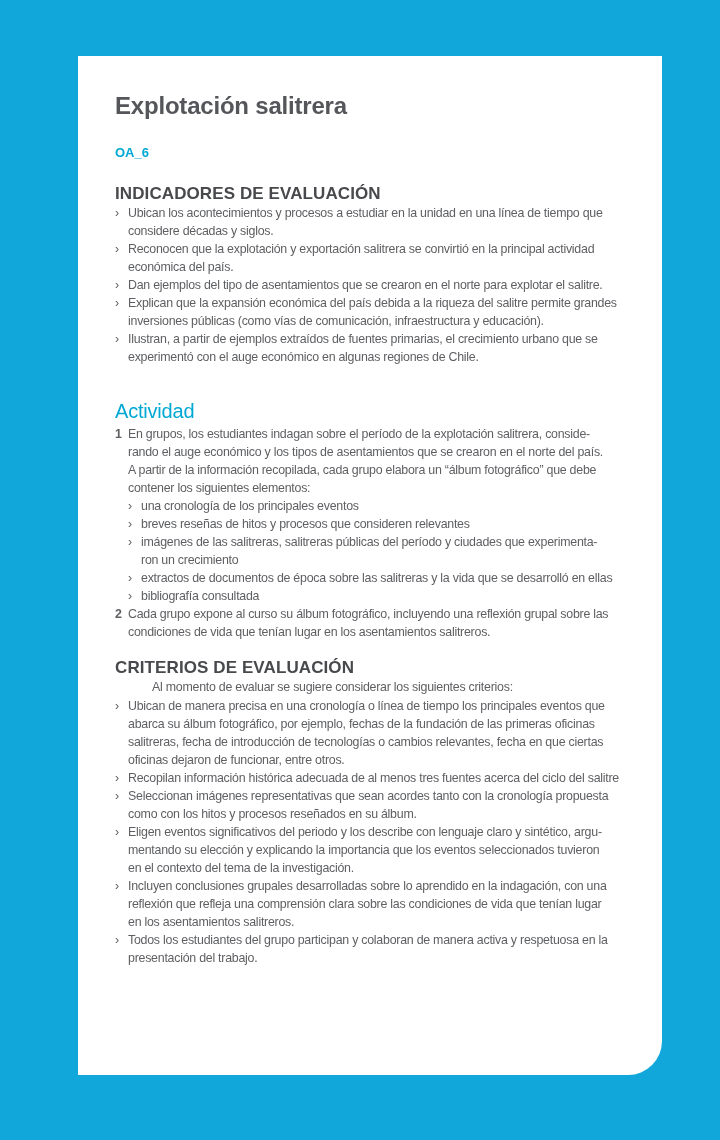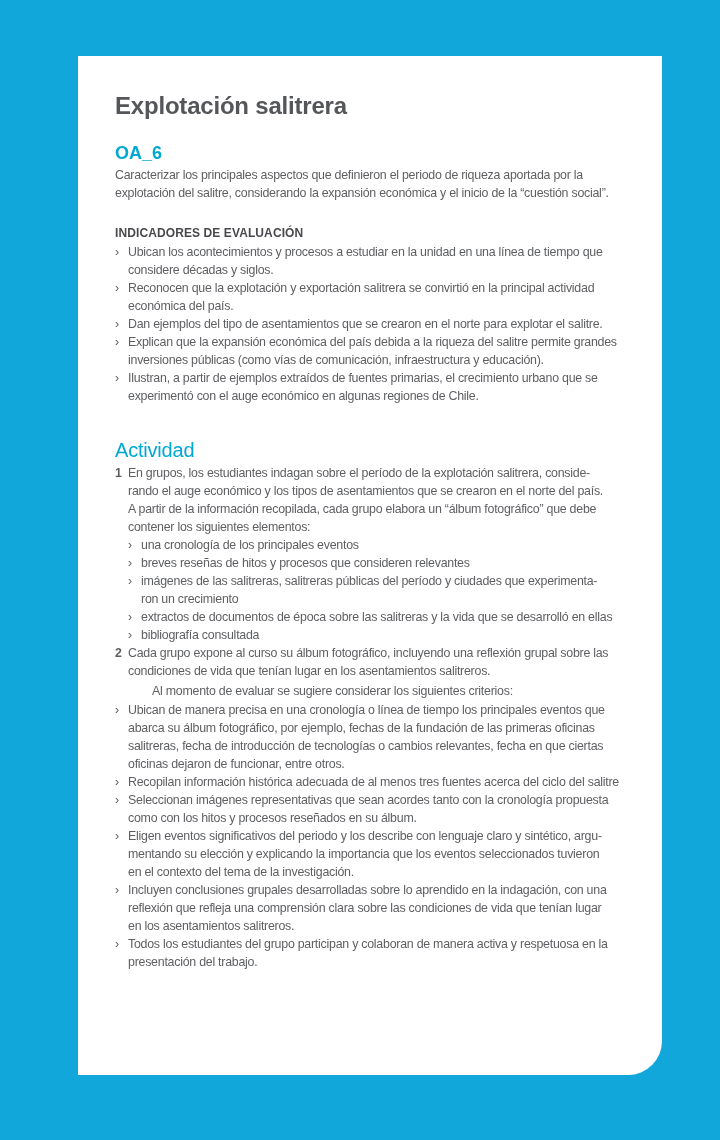--- a/index.html
+++ b/index.html
@@ -22,33 +22,33 @@
   }
   .page-title {
     margin: 0;
     font-size: 24px; line-height: 26px;
     font-weight: bold;
     letter-spacing: -0.2px;
     color: #55565a;
   }
   .oa-heading {
     margin-top: 24px;
-    font-size: 18px; line-height: 20px;
+    font-size: 13px; line-height: 20px;
     font-weight: bold;
     color: #00a8d4;
   }
   .body-text {
     font-size: 12.4px; line-height: 18px;
     letter-spacing: -0.25px;
     color: #5e5f62;
     white-space: pre-line;
   }
   .oa-desc { margin-top: 3px; }
   .subhead {
-    font-size: 12px; line-height: 16px;
+    font-size: 17px; line-height: 16px;
     font-weight: bold;
     letter-spacing: 0.1px;
     color: #48494c;
   }
   .subhead-ind { margin-top: 23px; }
   .subhead-crit { margin-top: 19px; }
   .activity-heading {
     margin-top: 33px;
     font-size: 20px; line-height: 24px;
     font-weight: normal;
@@ -69,22 +69,20 @@
   .sublist { margin-left: 13px; }
 </style>
 </head>
 <body>
 
 <div class="card">
 
   <h1 class="page-title">Explotación salitrera</h1>
 
   <div class="oa-heading">OA_6</div>
-  <div class="body-text oa-desc">Caracterizar los principales aspectos que definieron el periodo de riqueza aportada por la
-explotación del salitre, considerando la expansión económica y el inicio de la “cuestión social”.</div>
 
   <div class="subhead subhead-ind">INDICADORES DE EVALUACIÓN</div>
   <div class="list">
     <div class="li">
       <span class="marker">›</span>
       <div class="body-text li-text">Ubican los acontecimientos y procesos a estudiar en la unidad en una línea de tiempo que
 considere décadas y siglos.</div>
     </div>
     <div class="li">
       <span class="marker">›</span>
@@ -139,20 +137,21 @@
         <div class="body-text li-text">bibliografía consultada</div>
       </div>
     </div>
     <div class="li">
       <span class="marker marker-num">2</span>
       <div class="body-text li-text">Cada grupo expone al curso su álbum fotográfico, incluyendo una reflexión grupal sobre las
 condiciones de vida que tenían lugar en los asentamientos salitreros.</div>
     </div>
   </div>
 
+  <div class="subhead subhead-crit">CRITERIOS DE EVALUACIÓN</div>
   <div class="body-text intro">Al momento de evaluar se sugiere considerar los siguientes criterios:</div>
   <div class="list list-crit">
     <div class="li">
       <span class="marker">›</span>
       <div class="body-text li-text">Ubican de manera precisa en una cronología o línea de tiempo los principales eventos que
 abarca su álbum fotográfico, por ejemplo, fechas de la fundación de las primeras oficinas
 salitreras, fecha de introducción de tecnologías o cambios relevantes, fecha en que ciertas
 oficinas dejaron de funcionar, entre otros.</div>
     </div>
     <div class="li">

